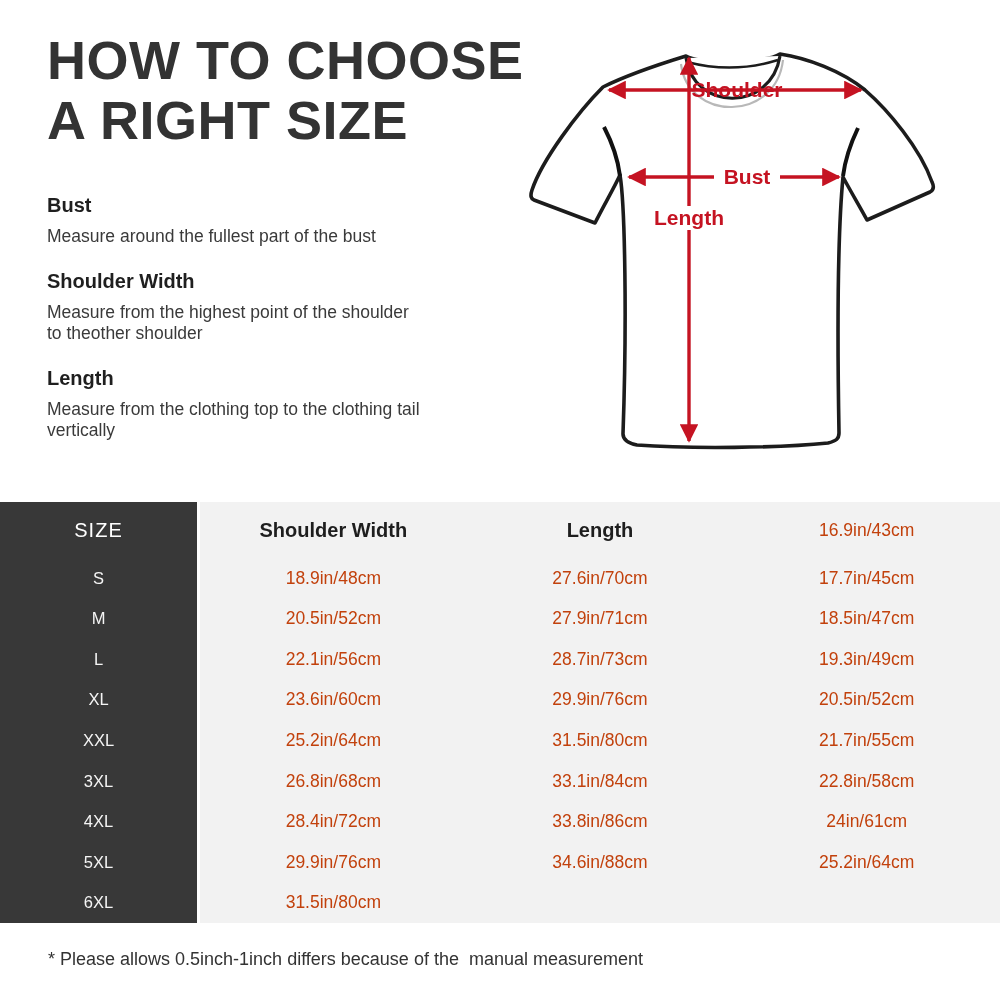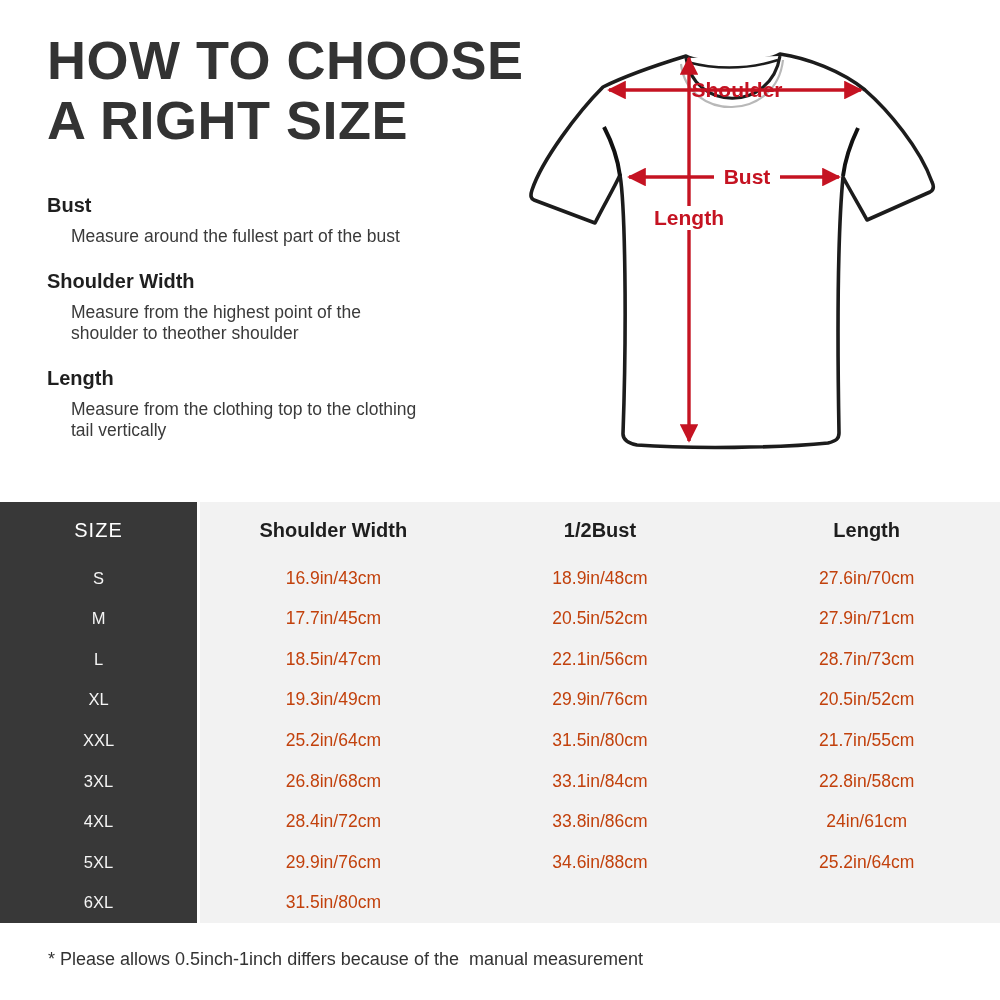--- a/index.html
+++ b/index.html
@@ -14,21 +14,21 @@
     position:absolute;left:47px;top:30px;margin:0;
     font-size:54px;line-height:60px;font-weight:700;
     color:#333333;letter-spacing:0.5px;
   }
   .instructions{position:absolute;left:47px;top:194px;width:378px;}
   .instr-block{margin-bottom:22px;}
   .instr-heading{
     font-size:20px;font-weight:700;color:#1f1f1f;margin-bottom:9px;
   }
   .instr-text{
-    font-size:17.5px;color:#3a3a3a;line-height:21.5px;margin-left:24px;
+    font-size:17.5px;color:#3a3a3a;line-height:21.5px;
   }
   .tshirt{position:absolute;left:520px;top:20px;}
   .diagram-label{
     font-family:"Liberation Sans", sans-serif;
     font-size:21px;font-weight:700;fill:#c51322;
   }
   .table-section{position:absolute;left:0;top:502px;width:1000px;height:421px;}
   .size-col{
     position:absolute;left:0;top:0;width:197px;height:100%;
     background:#383838;
@@ -142,36 +142,36 @@
       <div class="size-cell">XL</div>
       <div class="size-cell">XXL</div>
       <div class="size-cell">3XL</div>
       <div class="size-cell">4XL</div>
       <div class="size-cell">5XL</div>
       <div class="size-cell">6XL</div>
     </div>
 
     <div class="data-area">
       <div class="head-cell">Shoulder Width</div>
-      <div class="head-cell">1/2Bust</div>
       <div class="head-cell">Length</div>
 
       <div class="data-cell">16.9in/43cm</div>
       <div class="data-cell">18.9in/48cm</div>
       <div class="data-cell">27.6in/70cm</div>
 
       <div class="data-cell">17.7in/45cm</div>
       <div class="data-cell">20.5in/52cm</div>
       <div class="data-cell">27.9in/71cm</div>
 
       <div class="data-cell">18.5in/47cm</div>
       <div class="data-cell">22.1in/56cm</div>
       <div class="data-cell">28.7in/73cm</div>
 
       <div class="data-cell">19.3in/49cm</div>
+      <div class="data-cell">23.6in/60cm</div>
       <div class="data-cell">29.9in/76cm</div>
 
       <div class="data-cell">20.5in/52cm</div>
       <div class="data-cell">25.2in/64cm</div>
       <div class="data-cell">31.5in/80cm</div>
 
       <div class="data-cell">21.7in/55cm</div>
       <div class="data-cell">26.8in/68cm</div>
       <div class="data-cell">33.1in/84cm</div>
 

